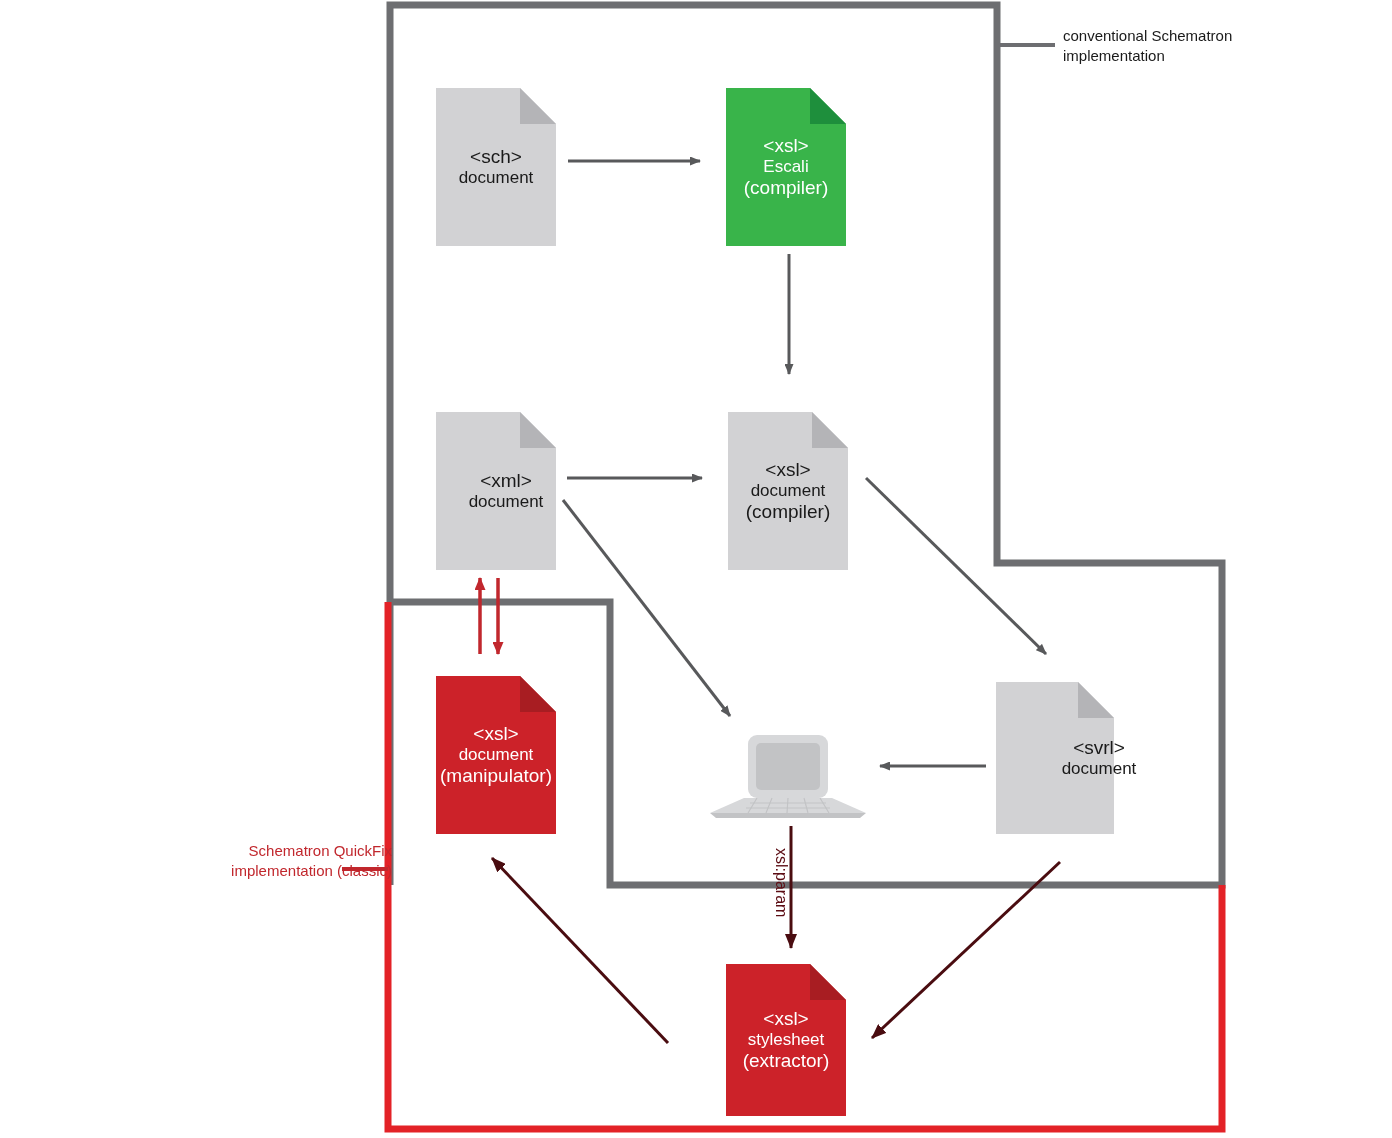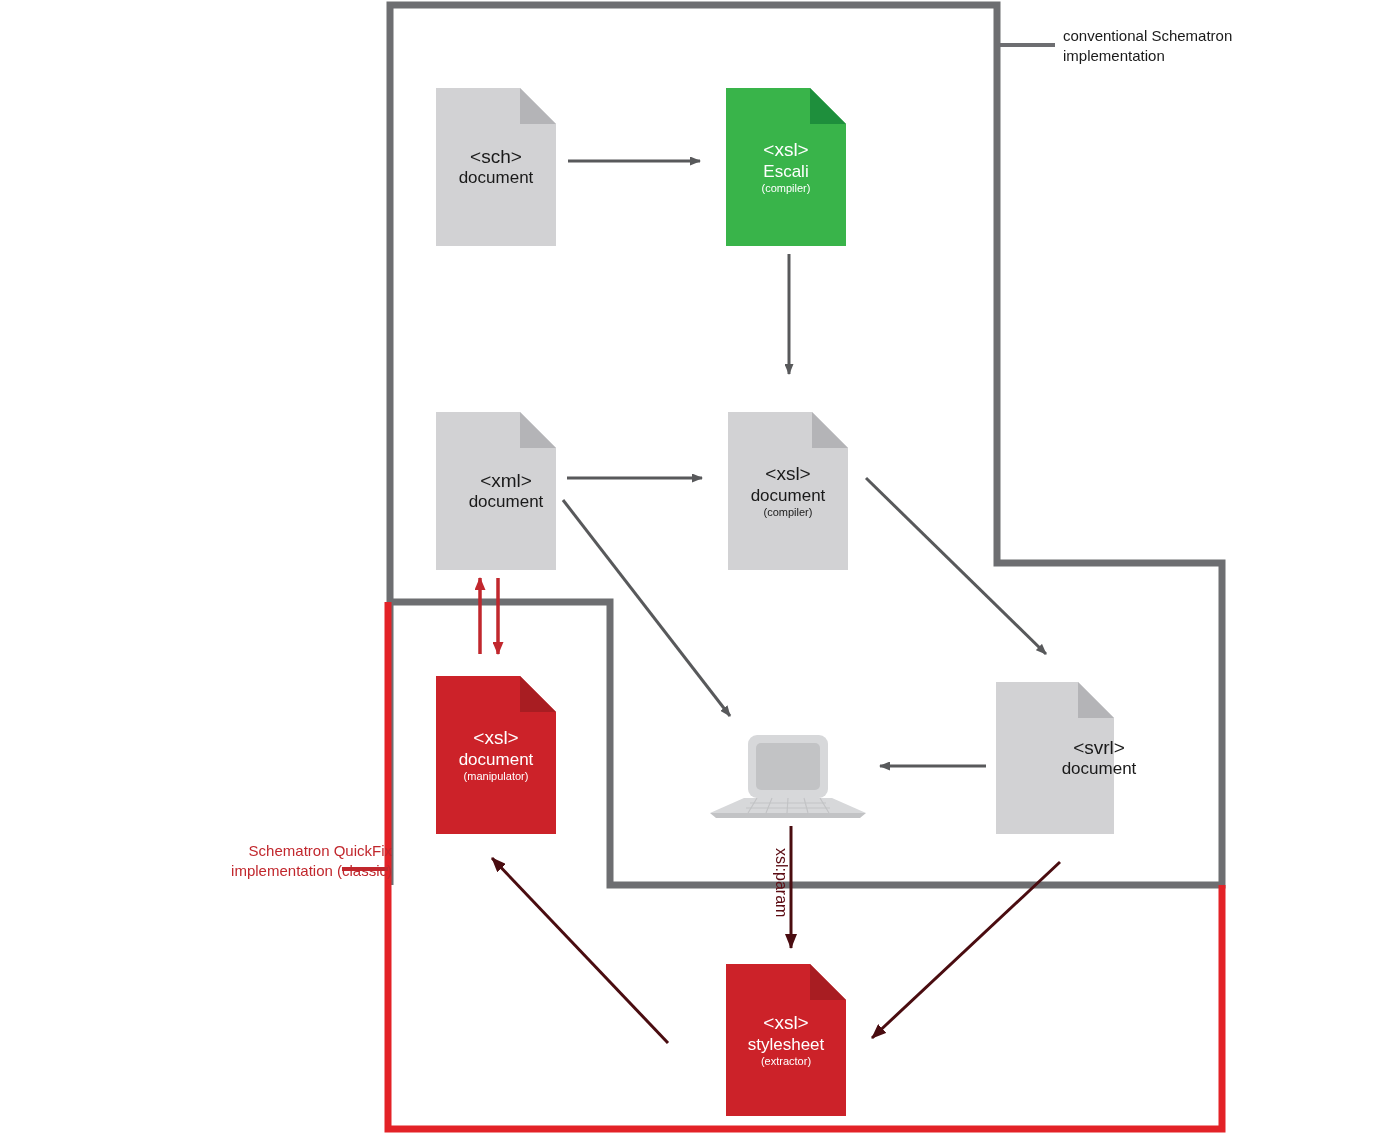--- a/index.html
+++ b/index.html
@@ -41,21 +41,21 @@
     z-index: 3;
     width: 100%;
     display: flex;
     flex-direction: column;
     align-items: center;
     justify-content: center;
     pointer-events: none;
   }
   .lbl-tag   { font-size: 19px; }
   .lbl-main  { font-size: 17px; }
-  .lbl-sub   { font-size: 11px; }
+  .lbl-sub   { font-size: 19px; }
   .doc-gray .doc-label { color: #1a1a1a; }
   .doc-green .doc-label,
   .doc-red .doc-label { color: #ffffff; }
 
   .frame-label {
     position: absolute;
     font-size: 15px;
     line-height: 1.3;
     white-space: pre-line;
   }

